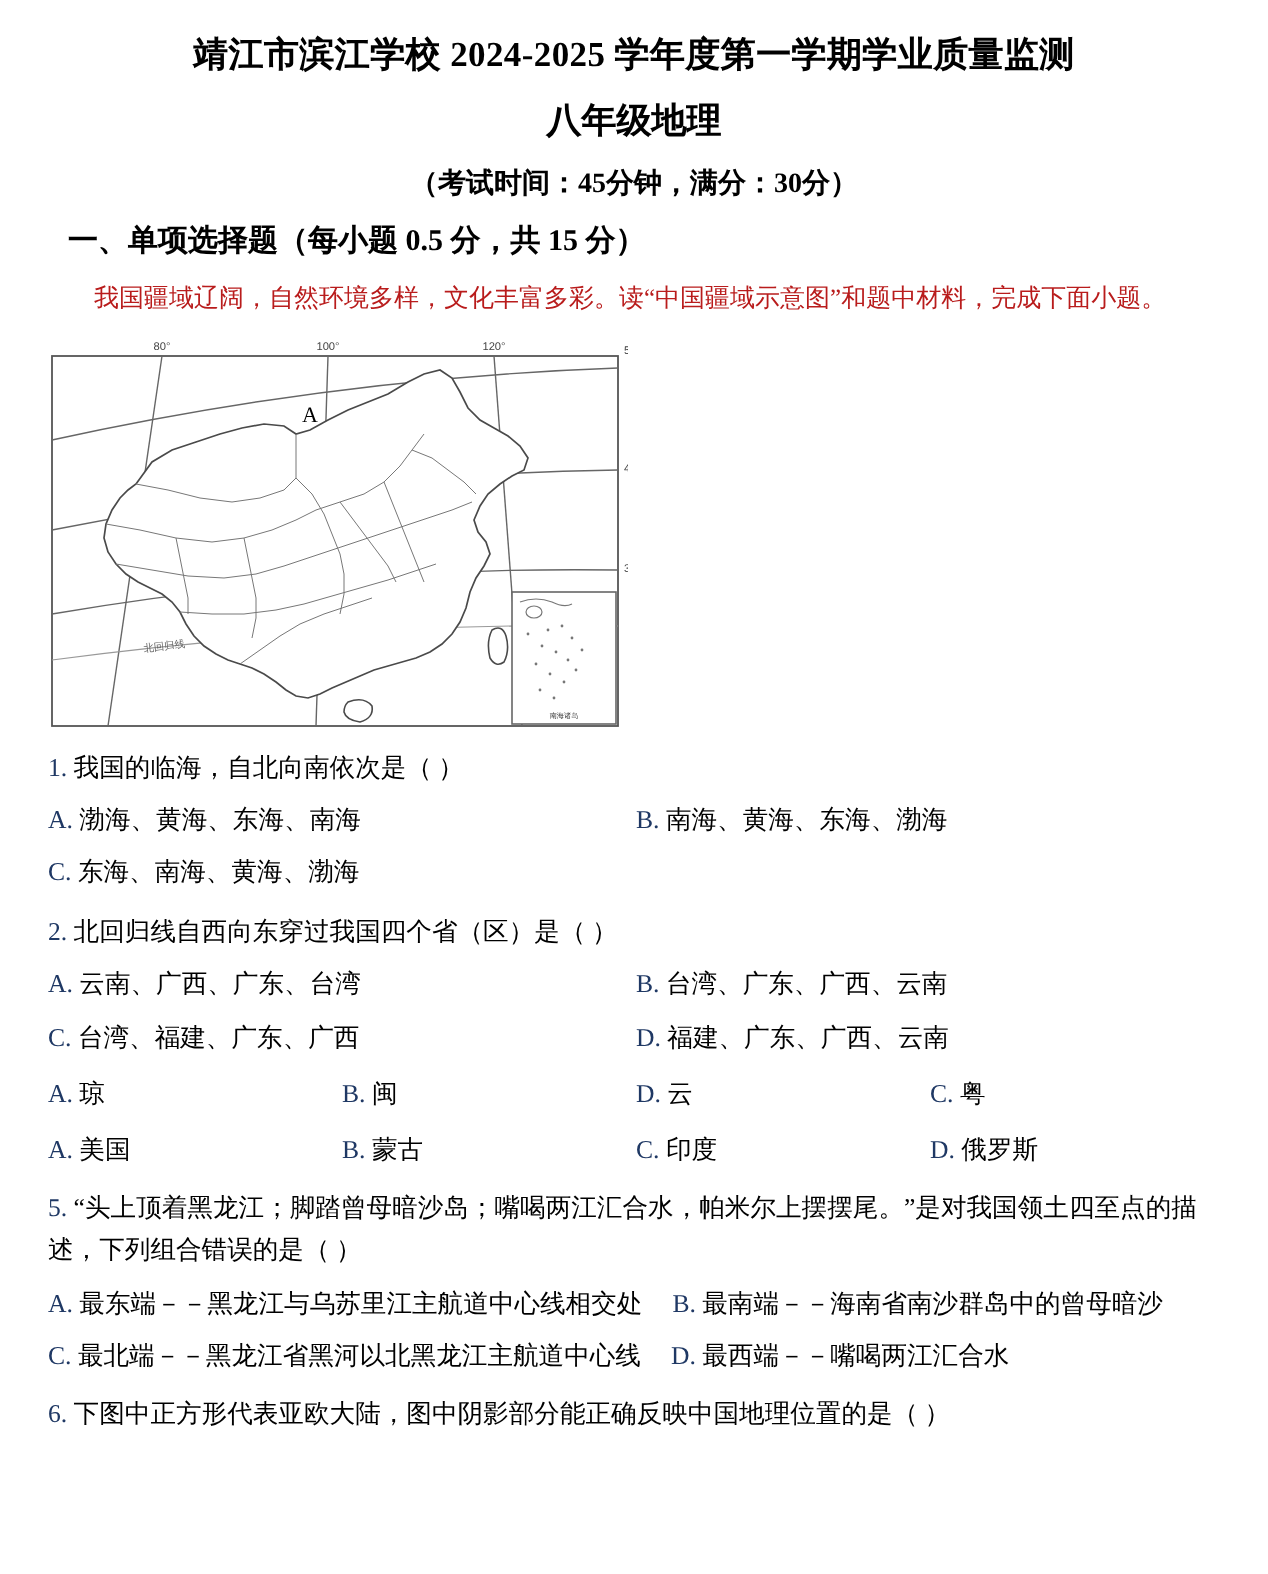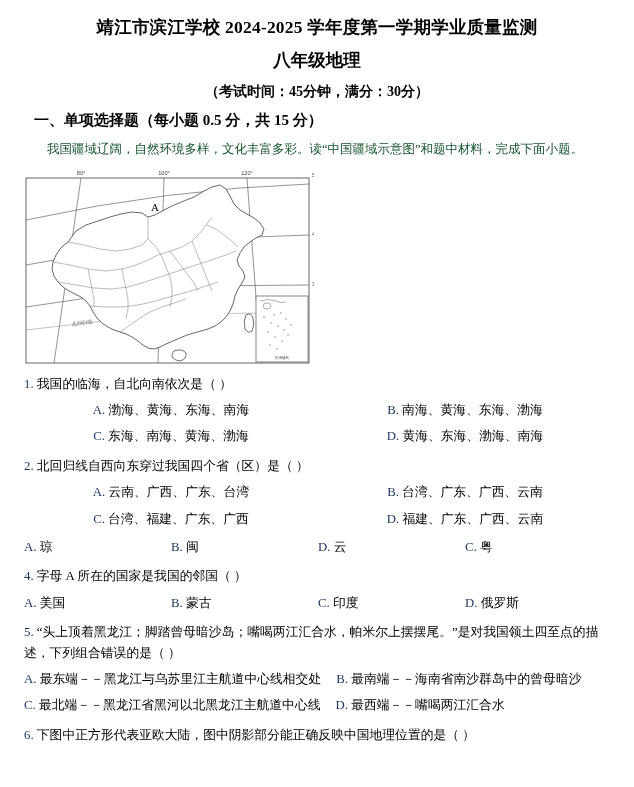--- a/index.html
+++ b/index.html
@@ -48,21 +48,21 @@
     font-weight: bold;
     font-size: 15px;
     margin: 10px 0 0 12px;
     text-align: left;
   }
   .intro-para {
     font-size: 12.5px;
     margin: 9px 0 0 0;
     text-indent: 2em;
     line-height: 1.6;
-    color: #14532d;
+    color: #b91c1c;
   }
 
   
   .map-wrap {
     position: relative;
     width: 290px;
     height: 200px;
     margin: 6px 0 0 2px;
   }
   .map-svg { display: block; }
@@ -74,21 +74,21 @@
     line-height: 1.62;
     margin: 0 0 0 0;
     padding-left: 2px;
   }
   .qnum { color: #1f3864; }
   .opt-row {
     display: flex;
     margin-top: 7px;
     padding-left: 2px;
   }
-  .opt-row.cols2 > .opt { width: 50%; text-align: center; }
+  .opt-row.cols2 > .opt { width: 50%; }
   .opt-row.cols4 > .opt { width: 25%; }
   .opt {
     font-size: 12.8px;
     line-height: 1.5;
     white-space: nowrap;
   }
   .opt-letter { color: #1f3864; }
   .opt-inline-row {
     margin-top: 7px;
     padding-left: 2px;
@@ -187,21 +187,20 @@
 
   <div id="questions">
       <div class="q-block">
         <div class="q-stem"><span class="qnum">1.</span><span> 我国的临海，自北向南依次是（    ）</span></div>
         <div class="opt-row cols2">
           <div class="opt"><span class="opt-letter">A.</span><span> 渤海、黄海、东海、南海</span></div>
           <div class="opt"><span class="opt-letter">B.</span><span> 南海、黄海、东海、渤海</span></div>
         </div>
         <div class="opt-row cols2">
           <div class="opt"><span class="opt-letter">C.</span><span> 东海、南海、黄海、渤海</span></div>
-          <div class="opt"><span class="opt-letter">D.</span><span> 黄海、东海、渤海、南海</span></div>
         </div>
       </div>
       <div class="q-block">
         <div class="q-stem"><span class="qnum">2.</span><span> 北回归线自西向东穿过我国四个省（区）是（    ）</span></div>
         <div class="opt-row cols2">
           <div class="opt"><span class="opt-letter">A.</span><span> 云南、广西、广东、台湾</span></div>
           <div class="opt"><span class="opt-letter">B.</span><span> 台湾、广东、广西、云南</span></div>
         </div>
         <div class="opt-row cols2">
           <div class="opt"><span class="opt-letter">C.</span><span> 台湾、福建、广东、广西</span></div>
@@ -210,21 +209,20 @@
       </div>
       <div class="q-block">
         <div class="opt-row cols4">
           <div class="opt"><span class="opt-letter">A.</span><span> 琼</span></div>
           <div class="opt"><span class="opt-letter">B.</span><span> 闽</span></div>
           <div class="opt"><span class="opt-letter">D.</span><span> 云</span></div>
           <div class="opt"><span class="opt-letter">C.</span><span> 粤</span></div>
         </div>
       </div>
       <div class="q-block">
-        <div class="q-stem"><span class="qnum">4.</span><span> 字母 A 所在的国家是我国的邻国（    ）</span></div>
         <div class="opt-row cols4">
           <div class="opt"><span class="opt-letter">A.</span><span> 美国</span></div>
           <div class="opt"><span class="opt-letter">B.</span><span> 蒙古</span></div>
           <div class="opt"><span class="opt-letter">C.</span><span> 印度</span></div>
           <div class="opt"><span class="opt-letter">D.</span><span> 俄罗斯</span></div>
         </div>
       </div>
       <div class="q-block">
         <div class="q-stem"><span class="qnum">5.</span><span> “头上顶着黑龙江；脚踏曾母暗沙岛；嘴喝两江汇合水，帕米尔上摆摆尾。”是对我国领土四至点的描述，下列组合错误的是（    ）</span></div>
         <div class="opt-inline-row"><span class="opt-inline"><span class="opt-letter">A.</span><span> 最东端－－黑龙江与乌苏里江主航道中心线相交处</span></span><span class="opt-inline"><span class="opt-letter">B.</span><span> 最南端－－海南省南沙群岛中的曾母暗沙</span></span></div>

